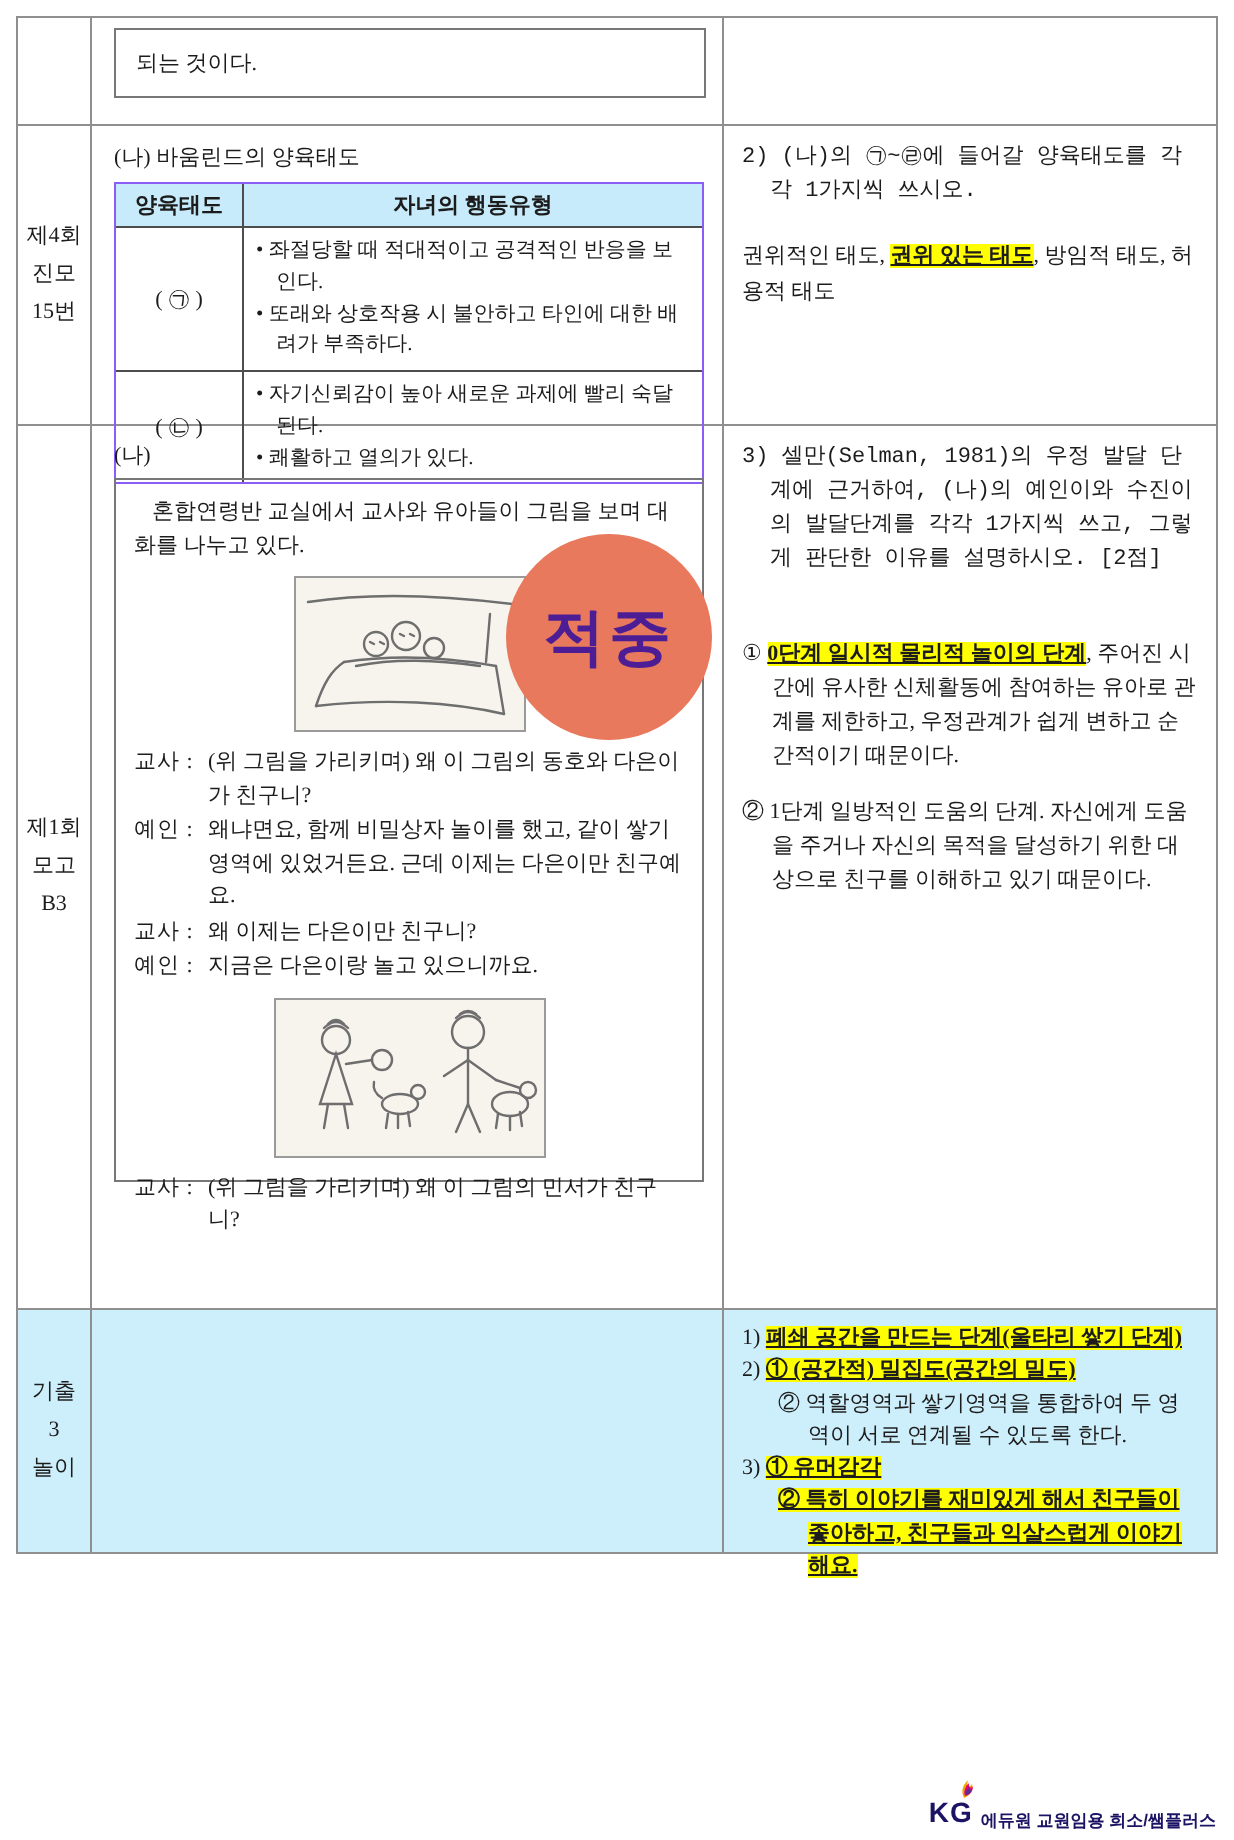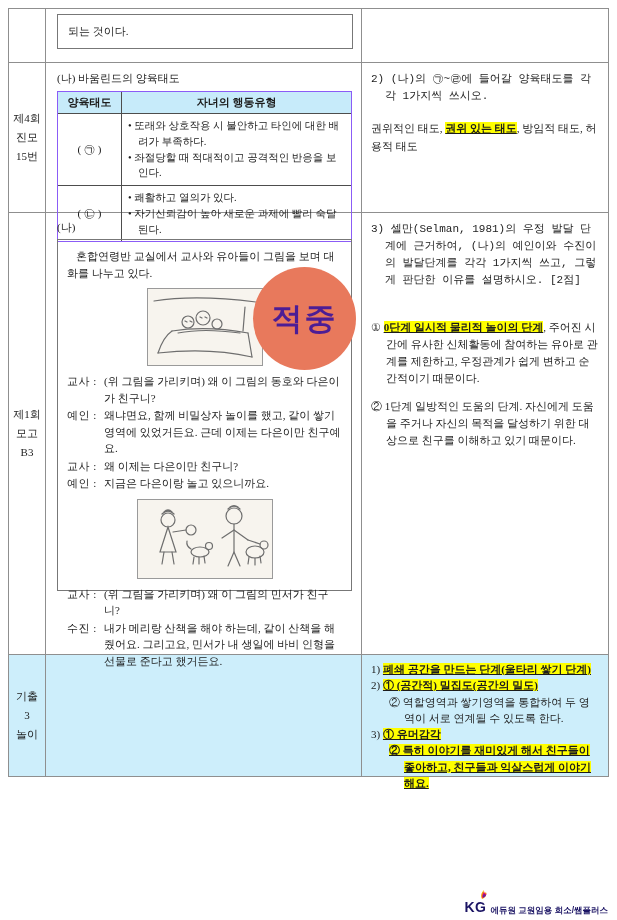--- a/index.html
+++ b/index.html
@@ -123,29 +123,29 @@
     <div class="cell cell-mid r2mid">
       <div class="sec-title">(나) 바움린드의 양육태도</div>
       <div class="ptable">
         <div class="ptr pth">
           <div class="pc1">양육태도</div>
           <div class="pc2">자녀의 행동유형</div>
         </div>
         <div class="ptr">
           <div class="pc1">( ㉠ )</div>
           <div class="pc2">
+            <div class="bullet">좌절당할 때 적대적이고 공격적인 반응을 보인다.</div>
             <div class="bullet">또래와 상호작용 시 불안하고 타인에 대한 배려가 부족하다.</div>
-            <div class="bullet">좌절당할 때 적대적이고 공격적인 반응을 보인다.</div>
           </div>
         </div>
         <div class="ptr">
           <div class="pc1">( ㉡ )</div>
           <div class="pc2">
+            <div class="bullet">자기신뢰감이 높아 새로운 과제에 빨리 숙달된다.</div>
             <div class="bullet">쾌활하고 열의가 있다.</div>
-            <div class="bullet">자기신뢰감이 높아 새로운 과제에 빨리 숙달된다.</div>
           </div>
         </div>
       </div>
     </div>
     <div class="cell cell-right r2right qtext">
       <div class="hang">2) (나)의 ㉠~㉣에 들어갈 양육태도를 각각 1가지씩 쓰시오.</div>
       <div class="r2ans">
         <span>권위적인 태도, </span><span class="hl">권위 있는 태도</span><span>, 방임적 태도, 허용적 태도</span>
       </div>
     </div>
@@ -217,24 +217,20 @@
             <circle cx="126" cy="45" r="4"></circle>
             <path d="M111,57 l-1,7 M117,58 l0,7 M122,56 l1,7"></path>
             <path d="M110,40 L122,44"></path>
           </g>
         </svg>
 
         <div class="dline">
           <span class="dspeaker">교사 :</span>
           <span class="dtext">(위 그림을 가리키며) 왜 이 그림의 민서가 친구니?</span>
         </div>
-        <div class="dline">
-          <span class="dspeaker">수진 :</span>
-          <span class="dtext">내가 메리랑 산책을 해야 하는데, 같이 산책을 해줬어요. 그리고요, 민서가 내 생일에 바비 인형을 선물로 준다고 했거든요.</span>
-        </div>
       </div>
       <div class="badge">적중</div>
     </div>
     <div class="cell cell-right r3right qtext">
       <div class="hang">3) 셀만(Selman, 1981)의 우정 발달 단계에 근거하여, (나)의 예인이와 수진이의 발달단계를 각각 1가지씩 쓰고, 그렇게 판단한 이유를 설명하시오. [2점]</div>
       <div class="r3ans">
         <div class="ansitem">
           <span>①</span>
           <span> </span><span class="hl">0단계 일시적 물리적 놀이의 단계</span><span>, 주어진 시간에 유사한 신체활동에 참여하는 유아로 관계를 제한하고, 우정관계가 쉽게 변하고 순간적이기 때문이다.</span>
         </div>

